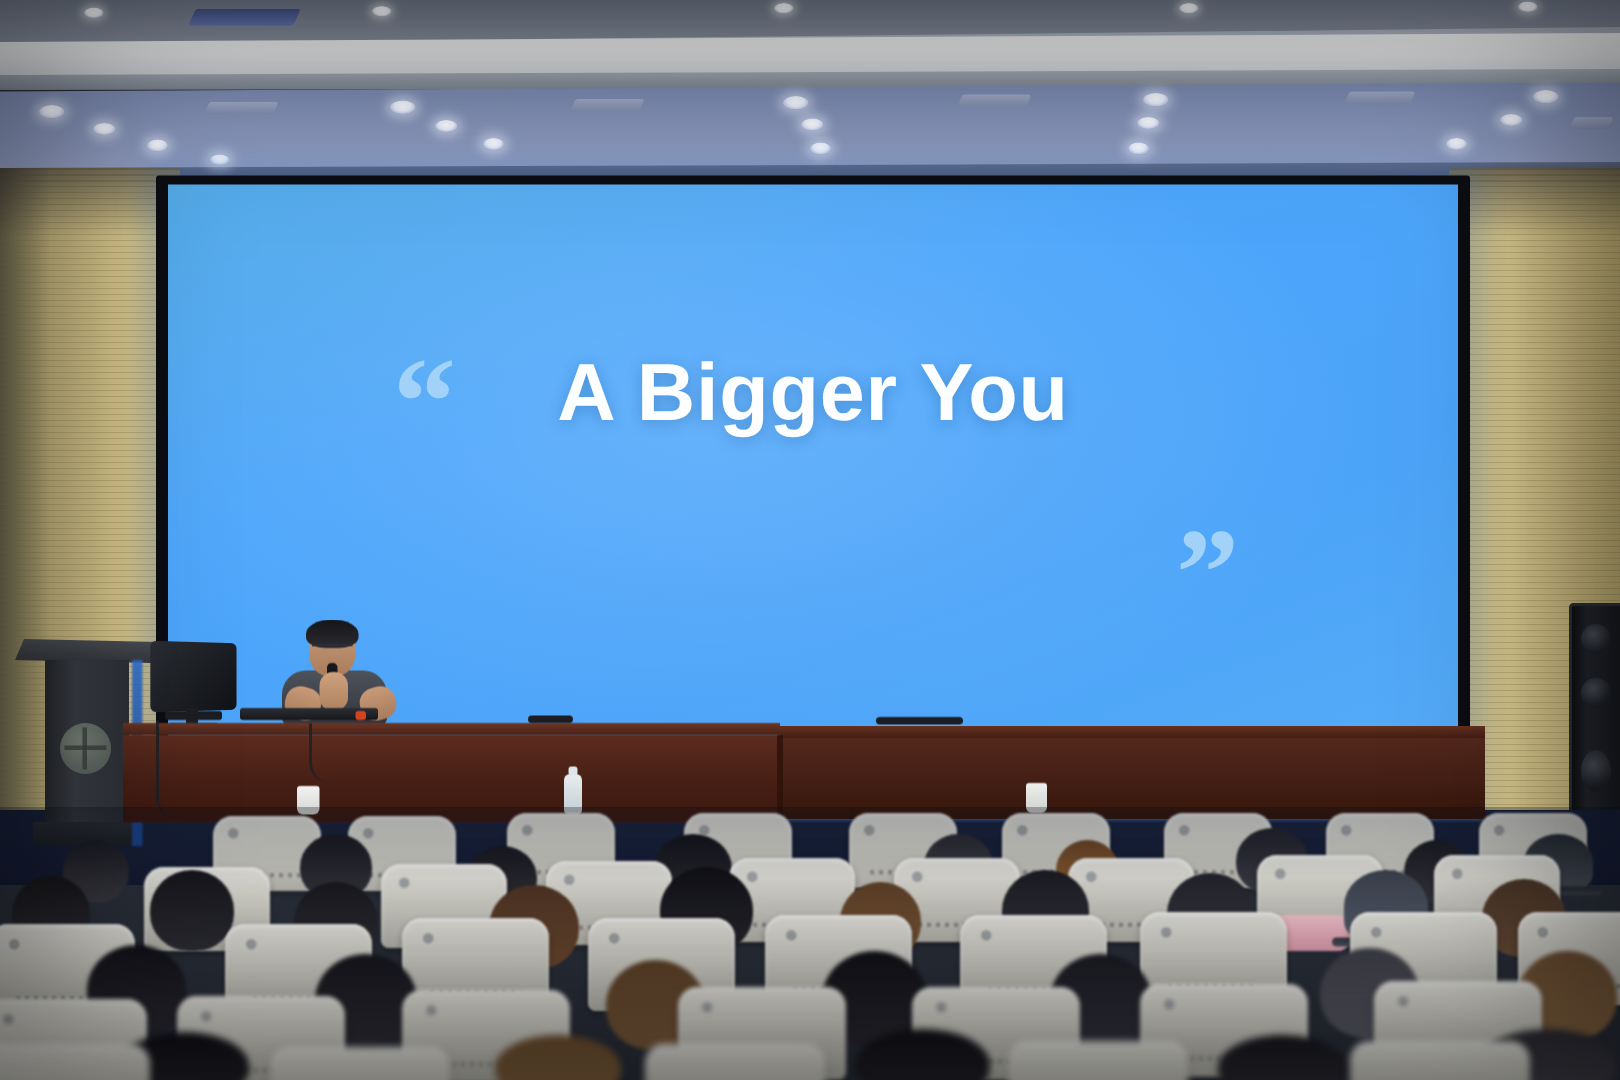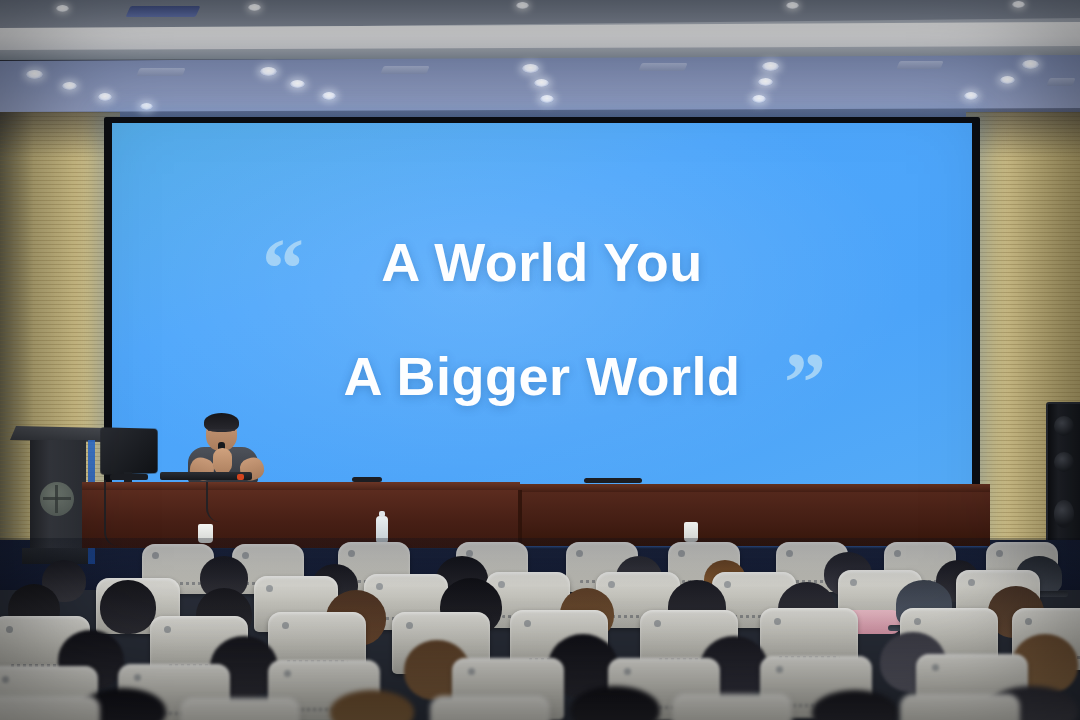--- a/index.html
+++ b/index.html
@@ -230,22 +230,21 @@
     <div class="pa-driver" style="top:12px;height:20px;"></div>
     <div class="pa-driver" style="top:48px;height:20px;"></div>
     <div class="pa-driver" style="top:96px;height:28px;"></div>
     <div class="pa-driver" style="top:136px;height:28px;"></div>
   </div>
 
   <div class="screen-frame"></div>
   <div class="screen">
     <div class="screen-glow"></div>
     <div class="qmark" id="quote-open">“</div>
-    <div class="slide-line" id="line1">A World You</div>
-    <div class="slide-line" id="line2">A Bigger World</div>
+    <div class="slide-line" id="line1">A Bigger You</div>
     <div class="qmark" id="quote-close">”</div>
   </div>
 
   <div class="stage-floor"></div>
   <div class="stage-glowstrip"></div>
 
   <div class="podium-top"></div>
   <div class="podium-body"></div>
   <div class="podium-emblem"></div>
   <div class="podium-base"></div>

